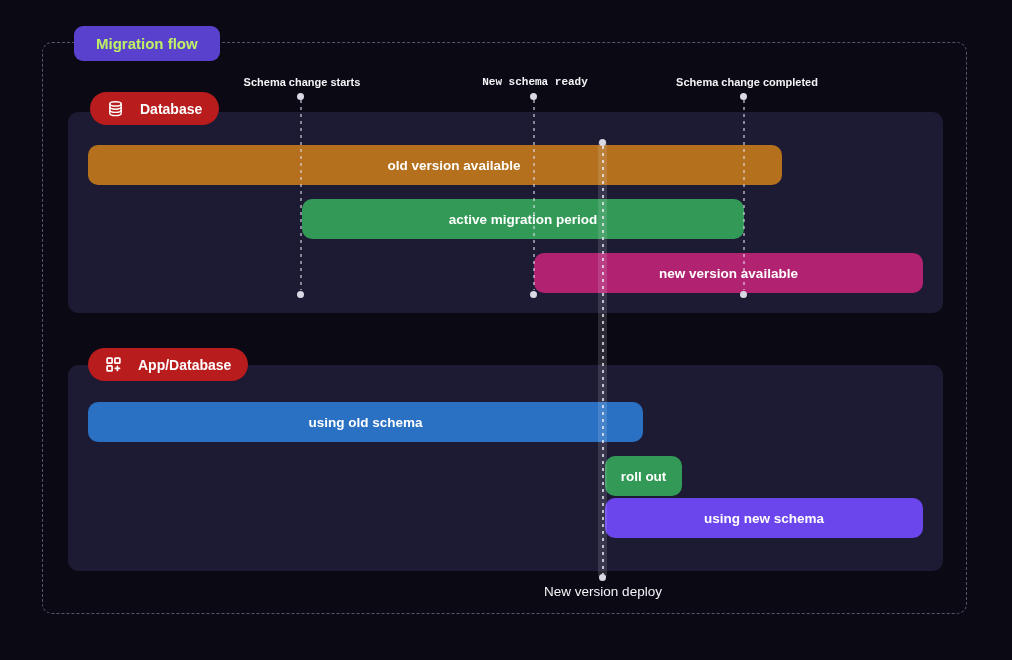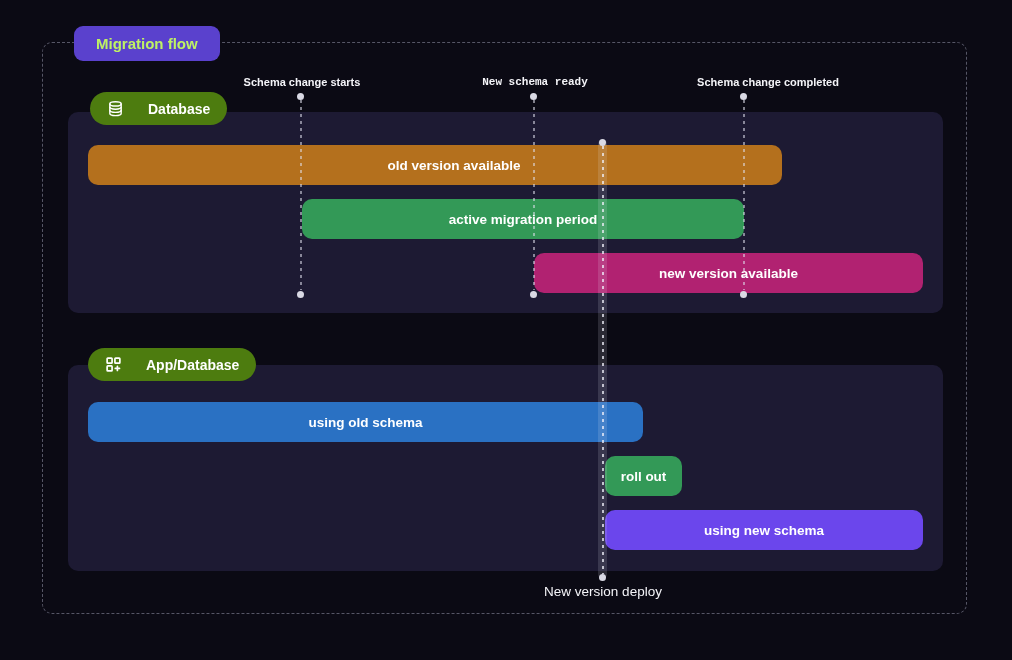--- a/index.html
+++ b/index.html
@@ -26,48 +26,48 @@
 
   
   .panel{
     left:68px;width:875px;background:#1d1a33;border-radius:10px;
   }
   .panel-db{top:112px;height:201px;}
   .panel-app{top:365px;height:206px;}
 
   
   .pill{
-    height:33px;padding:0 17px;display:inline-flex;align-items:center;gap:24px;
-    background:#4d7c0f;border-radius:17px;font-size:14px;font-weight:bold;color:#fff;
+    height:33px;padding:0 17px;display:inline-flex;align-items:center;gap:16px;
+    background:#b91c1c;border-radius:17px;font-size:14px;font-weight:bold;color:#fff;
     z-index:4;
   }
   .pill-db{left:90px;top:92px;}
   .pill-app{left:88px;top:348px;}
   .pill svg{display:block;}
 
   
   .bar{
     height:40px;border-radius:10px;display:flex;align-items:center;justify-content:center;
     font-size:13.5px;font-weight:bold;color:#fff;z-index:2;
   }
   .bar-old-version {left:88px; top:145px;width:656px;}
   .bar-active-migration{left:302px;top:199px;width:442px;}
   .bar-new-version {left:534px;top:253px;width:389px;}
   .bar-using-old {left:88px; top:402px;width:555px;}
   .bar-roll-out {left:605px;top:456px;width:77px;}
-  .bar-using-new {left:605px;top:510px;width:318px;}
+  .bar-using-new {left:605px;top:498px;width:318px;}
 
   
   .mlabel{
     top:74px;height:16px;line-height:16px;transform:translateX(-50%);
     font-size:11px;font-weight:bold;white-space:nowrap;z-index:5;
   }
   .mlabel-1{left:302px;}
   .mlabel-2{left:535px;font-family:Liberation Mono, monospace;}
-  .mlabel-3{left:768px;text-align:right;}
+  .mlabel-3{left:747px;text-align:right;}
 
   
   .mline{
     top:100px;height:190px;width:2px;z-index:3;
     background:repeating-linear-gradient(to bottom, rgba(225,225,238,.55) 0 3px, transparent 3px 7px);
   }
   .mline-1{left:300px;}
   .mline-2{left:533px;}
   .mline-3{left:743px;}
 

